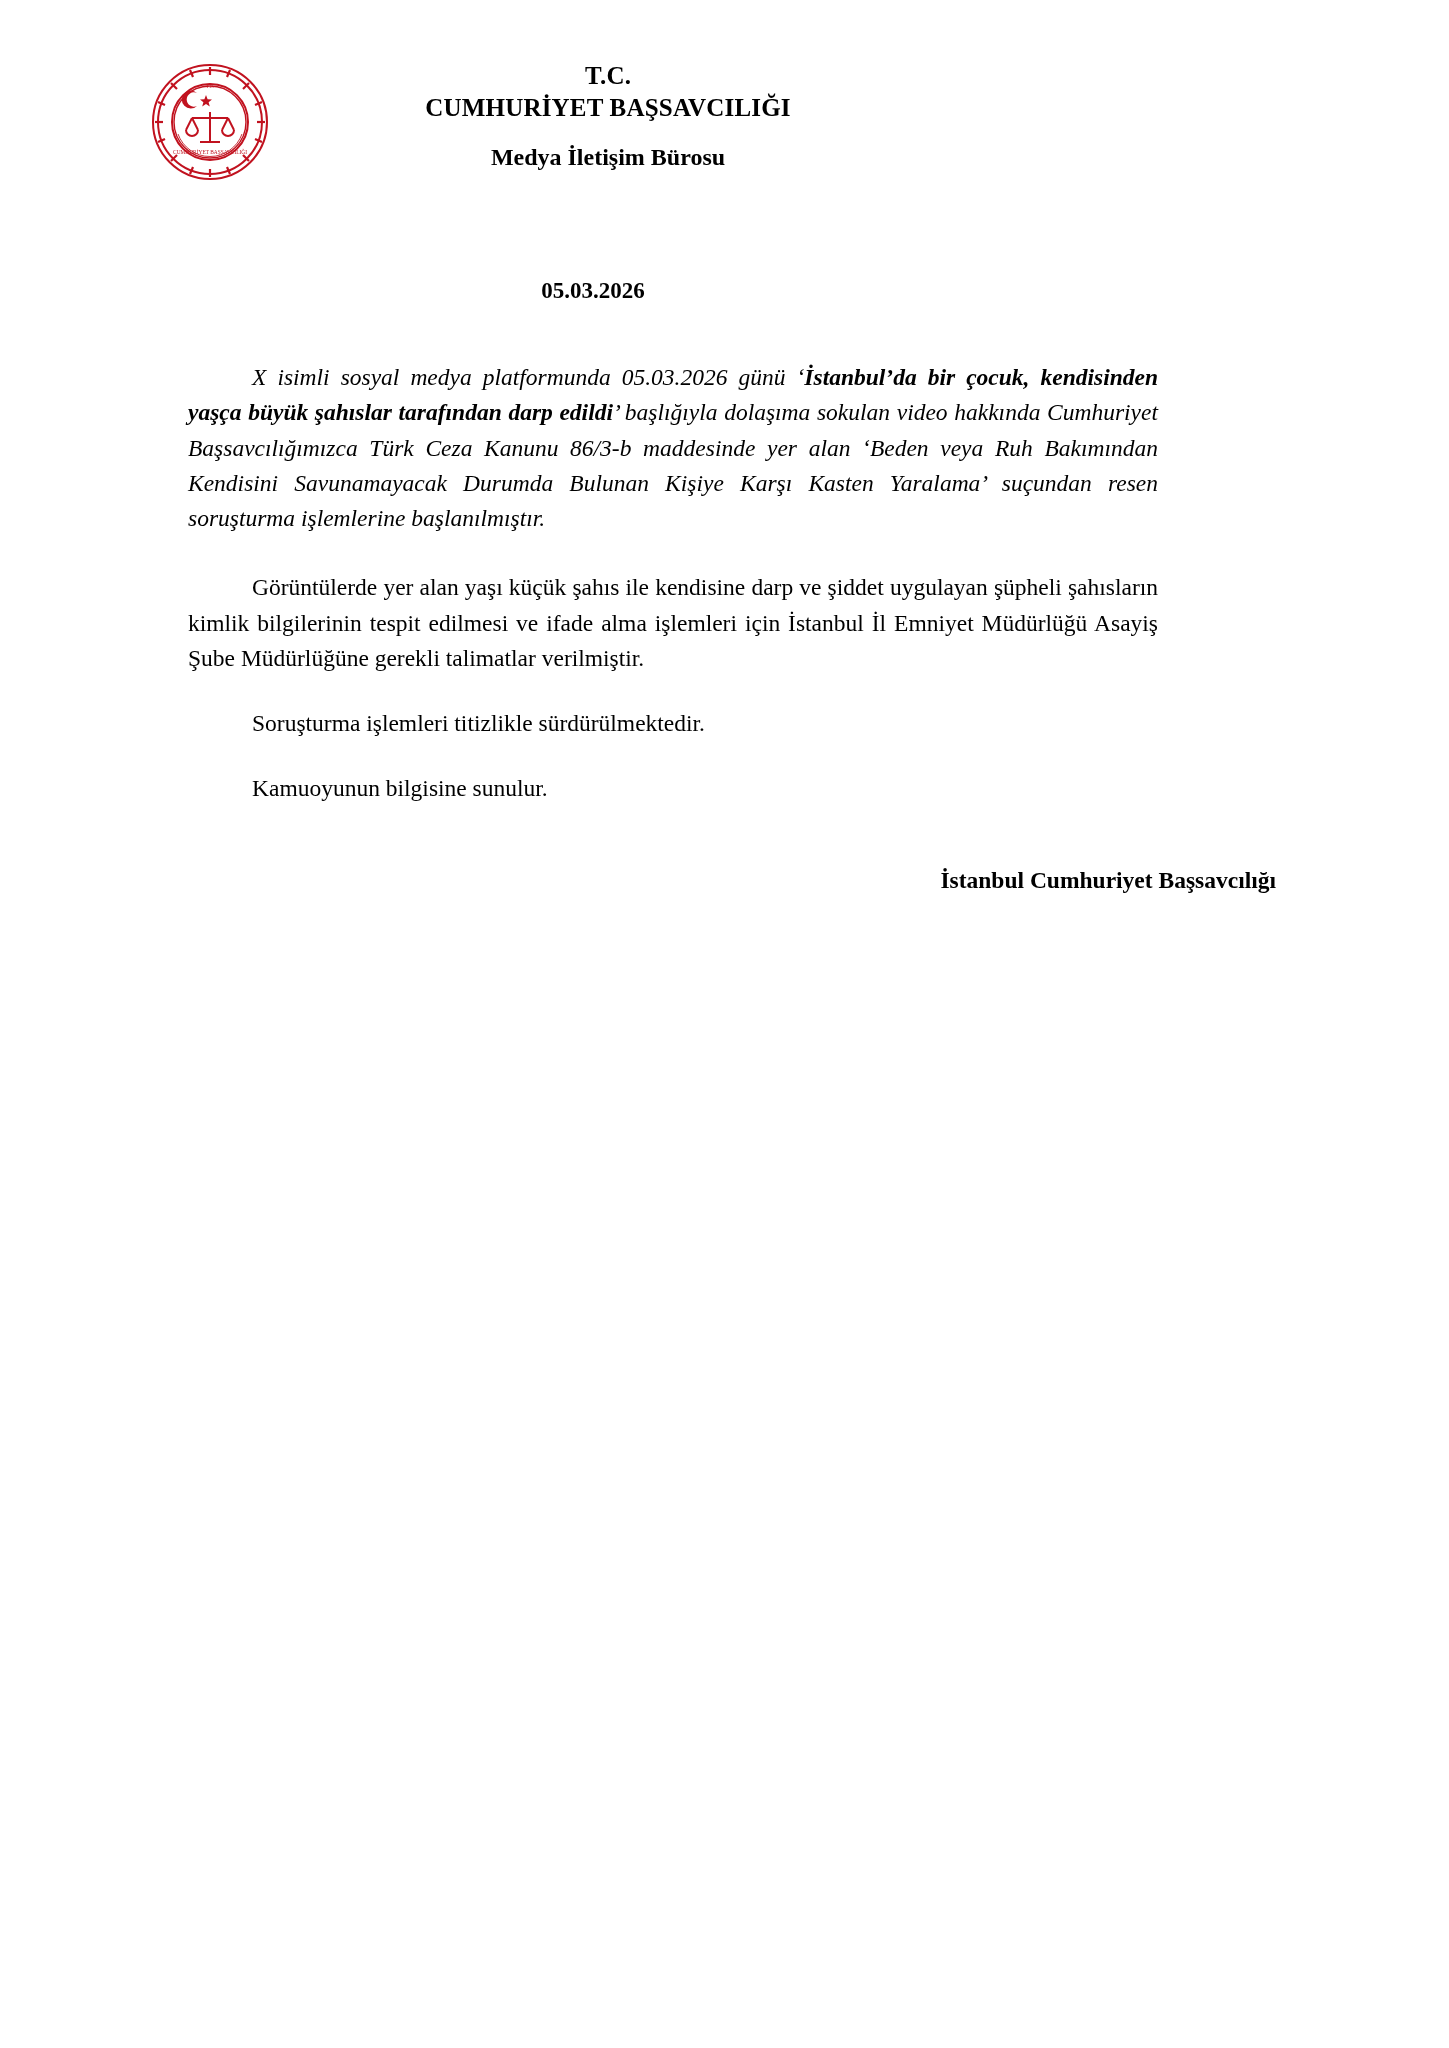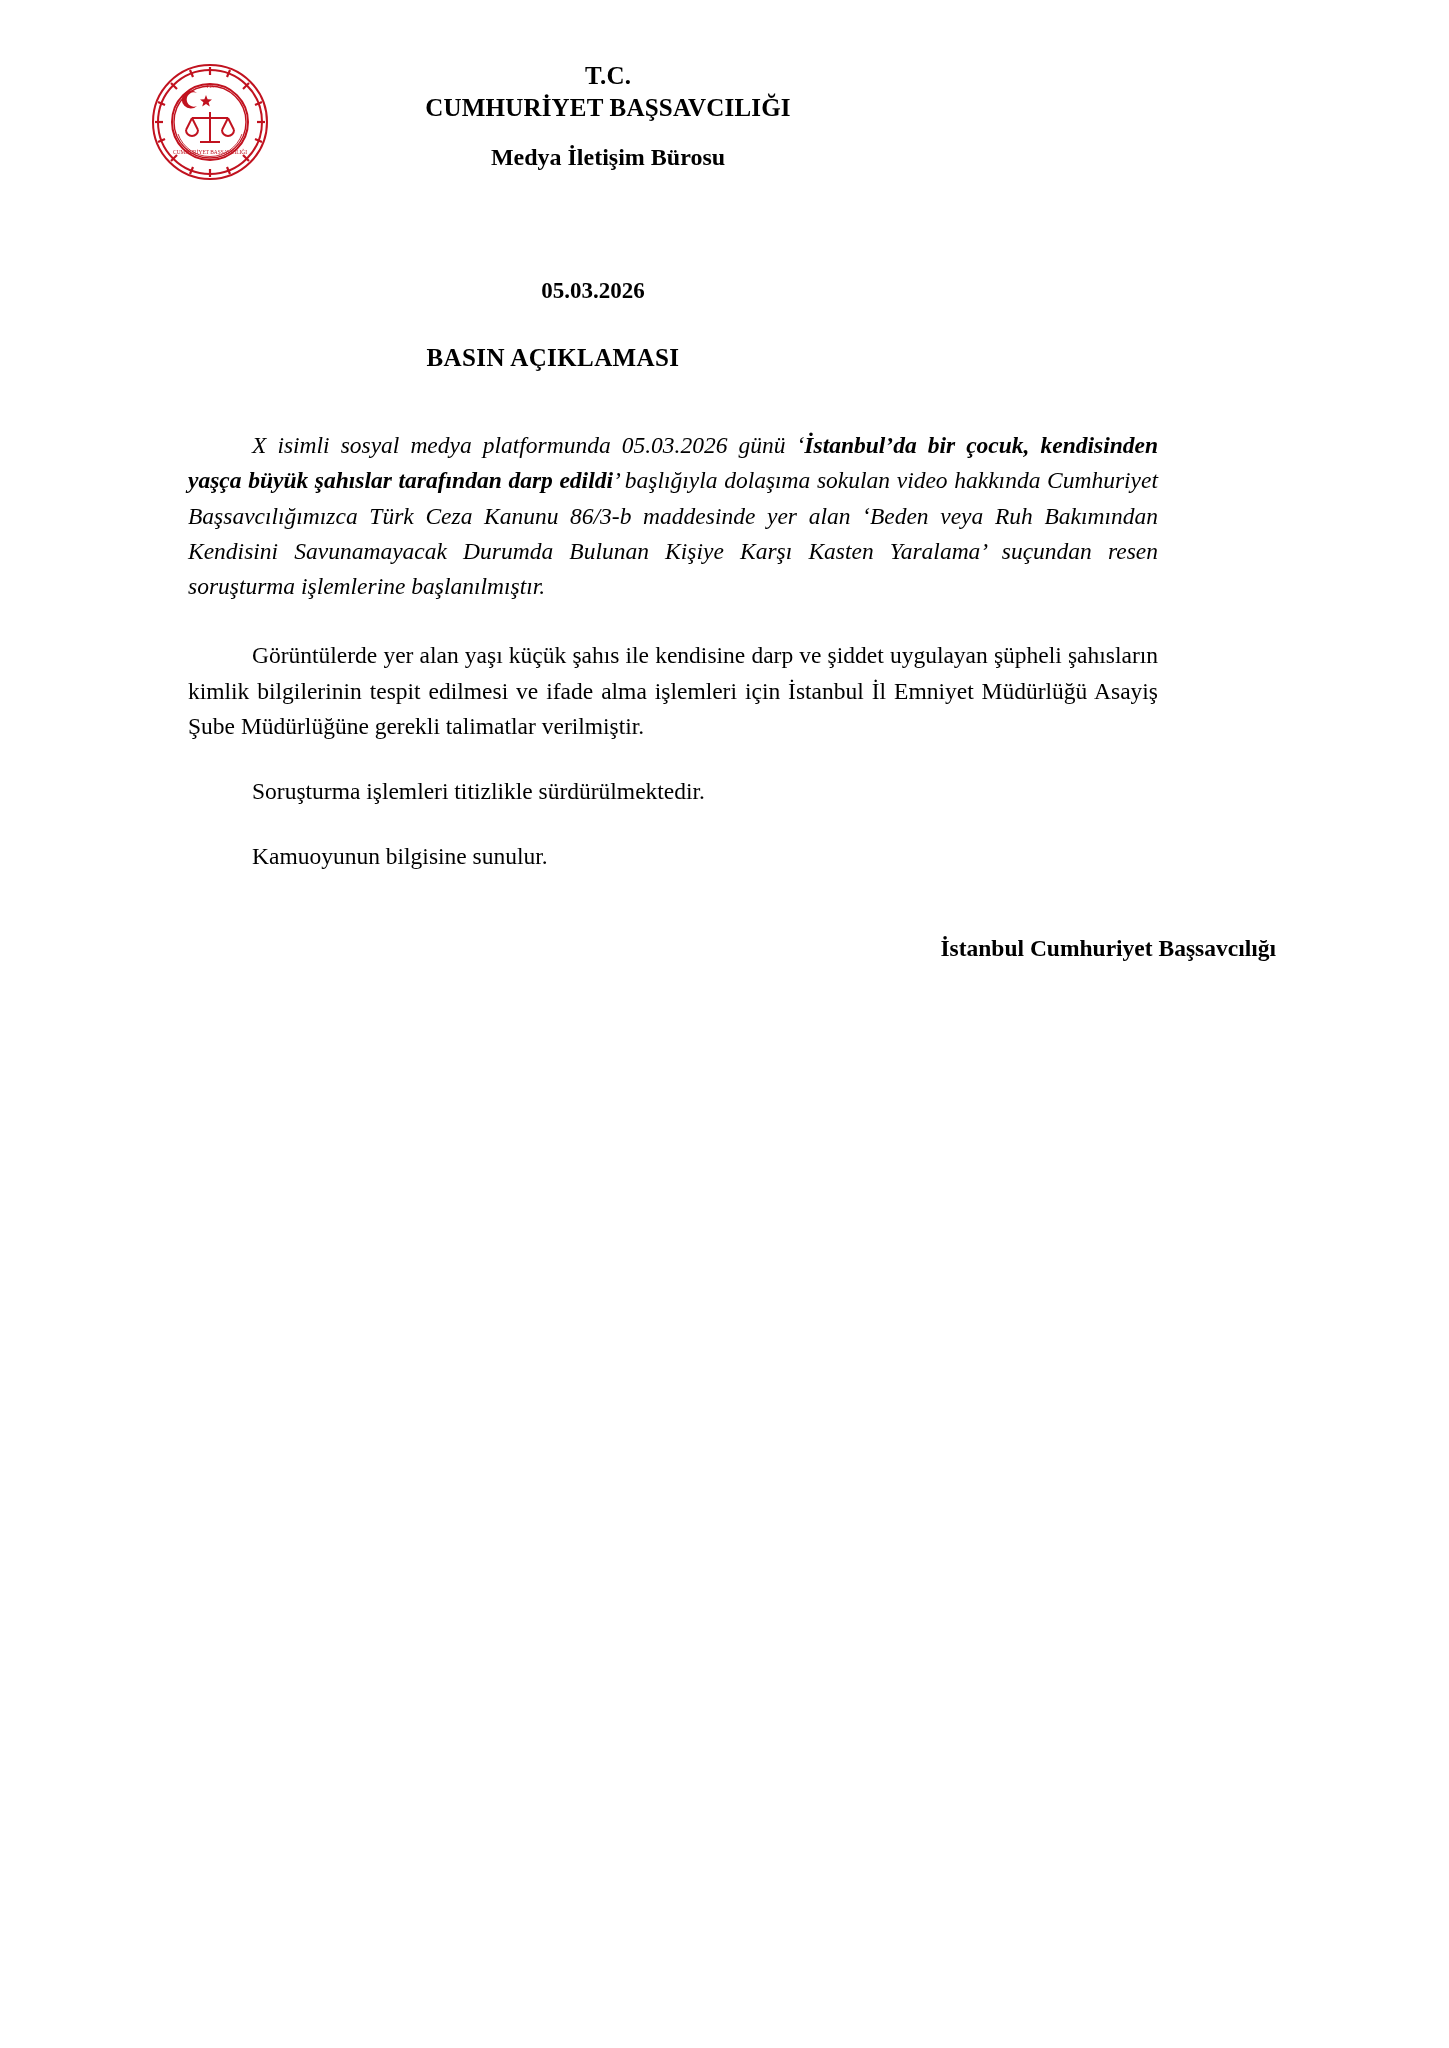--- a/index.html
+++ b/index.html
@@ -166,21 +166,20 @@
 
     <div class="header-titles">
       <div class="line1">T.C.</div>
       <div class="line3">CUMHURİYET BAŞSAVCILIĞI</div>
       <div class="line4">Medya İletişim Bürosu</div>
     </div>
   </div>
 
   <div class="date-line">05.03.2026</div>
 
-  <div class="doc-title">BASIN AÇIKLAMASI</div>
 
   <div class="body-text">
 
     <p class="para first"><span>X isimli sosyal medya platformunda 05.03.2026 günü ‘</span><b class="em">İstanbul’da bir çocuk, kendisinden yaşça büyük şahıslar tarafından darp edildi</b><span>’ başlığıyla dolaşıma sokulan video hakkında Cumhuriyet Başsavcılığımızca Türk Ceza Kanunu 86/3-b maddesinde yer alan ‘Beden veya Ruh Bakımından Kendisini Savunamayacak Durumda Bulunan Kişiye Karşı Kasten Yaralama’ suçundan resen soruşturma işlemlerine başlanılmıştır.</span></p>
 
     <p class="para">Görüntülerde yer alan yaşı küçük şahıs ile kendisine darp ve şiddet uygulayan şüpheli şahısların kimlik bilgilerinin tespit edilmesi ve ifade alma işlemleri için İstanbul İl Emniyet Müdürlüğü Asayiş Şube Müdürlüğüne gerekli talimatlar verilmiştir.</p>
 
     <p class="para tight">Soruşturma işlemleri titizlikle sürdürülmektedir.</p>
 
     <p class="para tight">Kamuoyunun bilgisine sunulur.</p>

